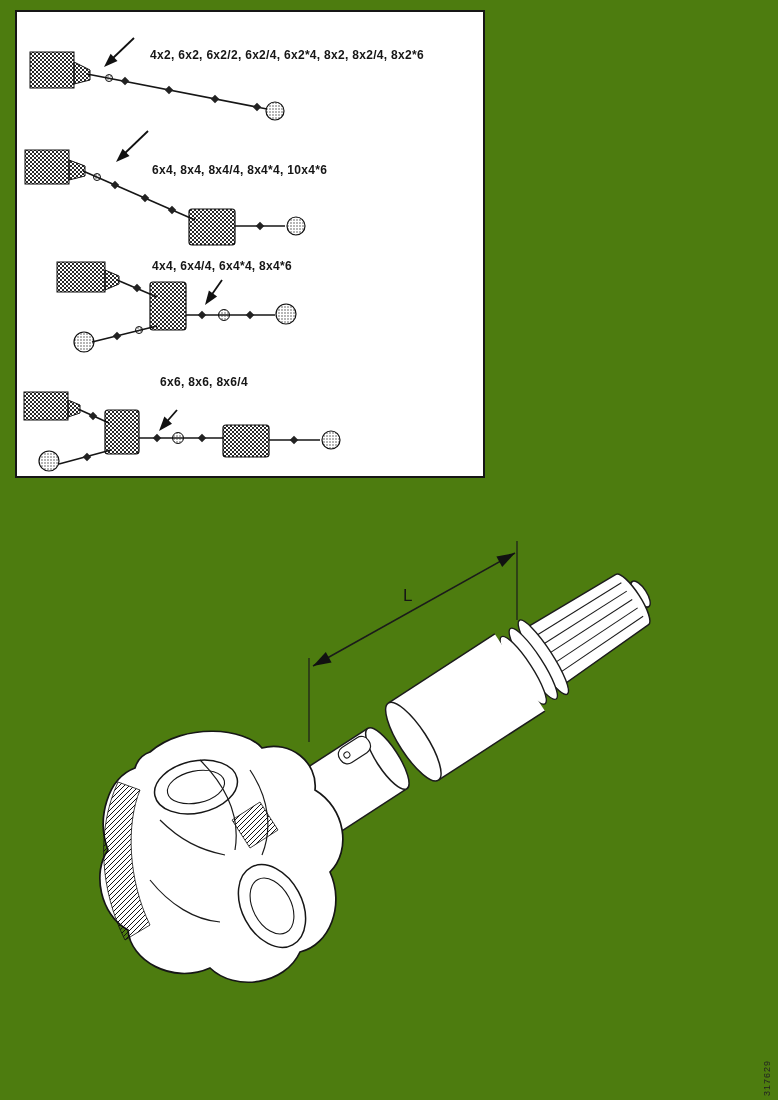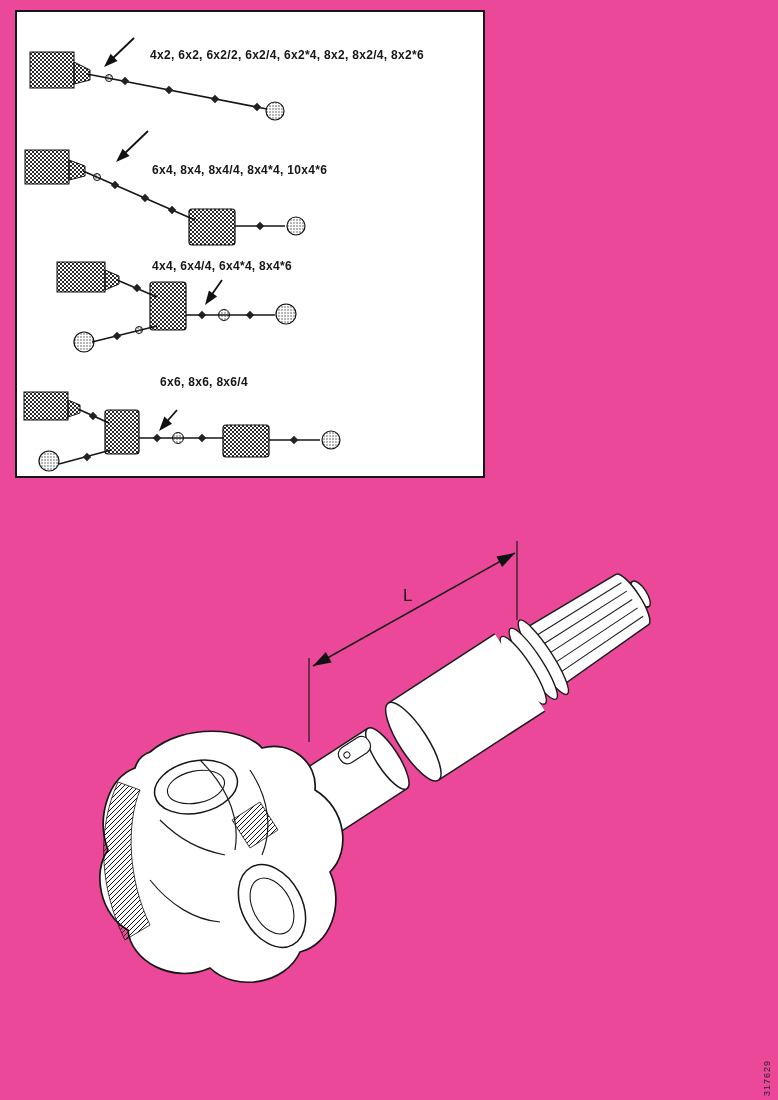--- a/index.html
+++ b/index.html
@@ -1,16 +1,16 @@
 <!DOCTYPE html>
 <html><head>
 <meta charset="utf-8">
 <style>
   html,body{margin:0;padding:0;background:#fff;}
-  #page{position:relative;width:778px;height:1100px;background:#ec4899;overflow:hidden;
+  #page{position:relative;width:778px;height:1100px;background:#4d7c0f;overflow:hidden;
         font-family:"Liberation Sans",sans-serif;color:#1a1a1a;}
   #config-box{position:absolute;left:15px;top:10px;width:466px;height:464px;
               border:2px solid #161616;background:#fff;}
   #config-box svg{display:block;}
   #main-figure{position:absolute;left:40px;top:535px;width:660px;height:450px;}
   .cfg-label{font-family:"Liberation Sans",sans-serif;font-size:12px;font-weight:600;
              fill:#161616;letter-spacing:.3px;}
   .dim-label{font-family:"Liberation Sans",sans-serif;font-size:17px;fill:#161616;}
   #figure-number{position:absolute;right:6px;bottom:4px;
                  writing-mode:vertical-rl;transform:rotate(180deg);

